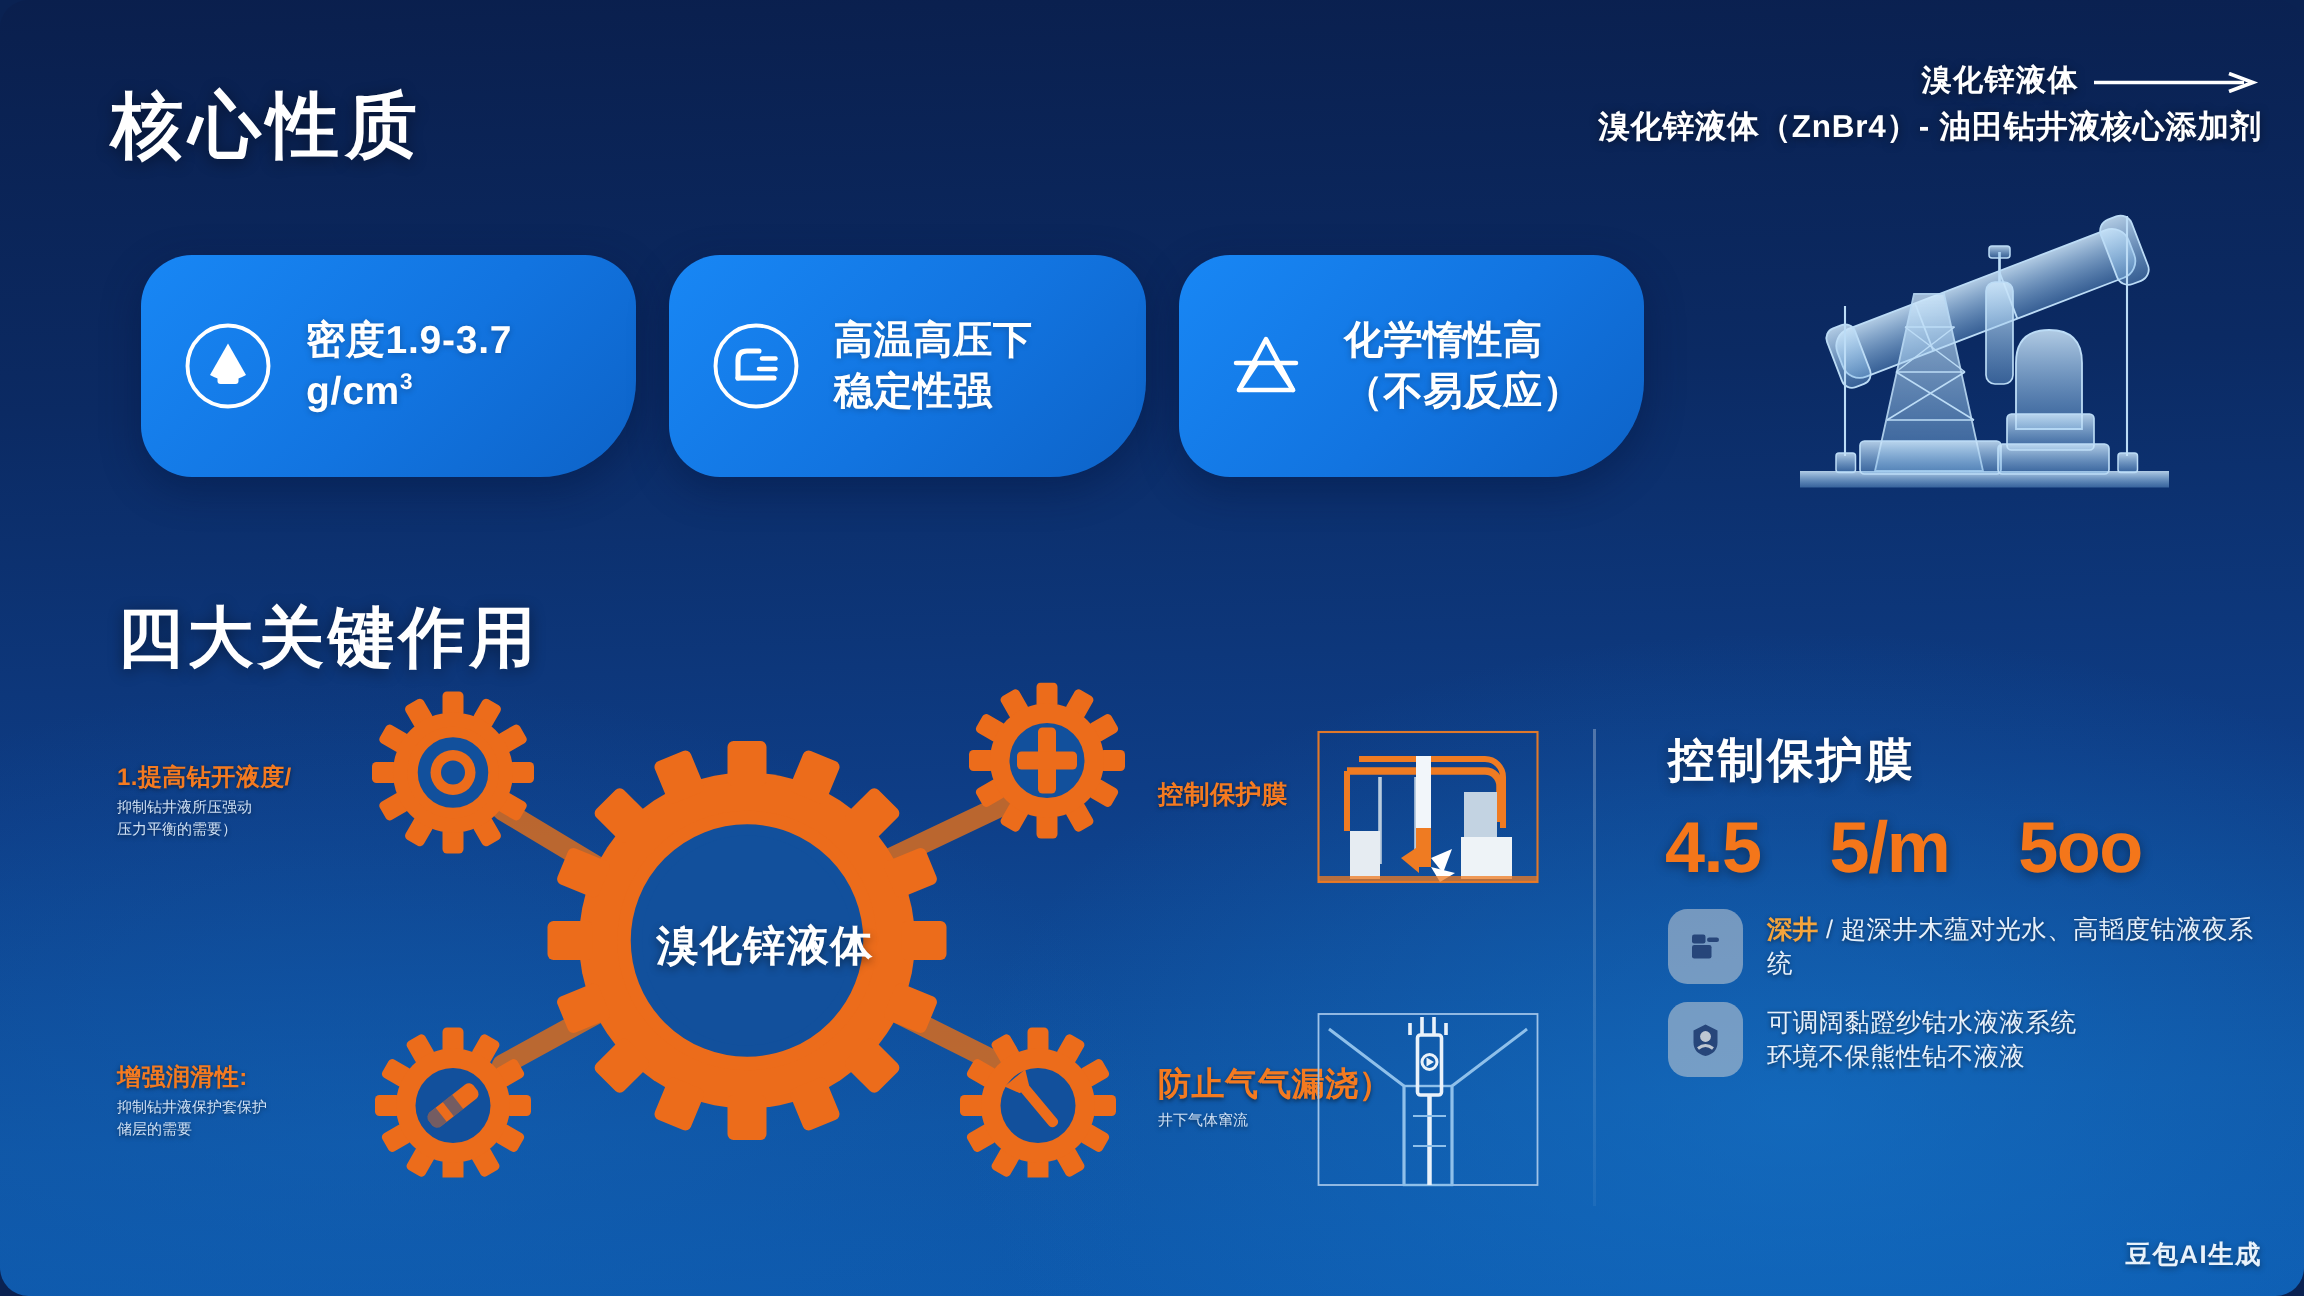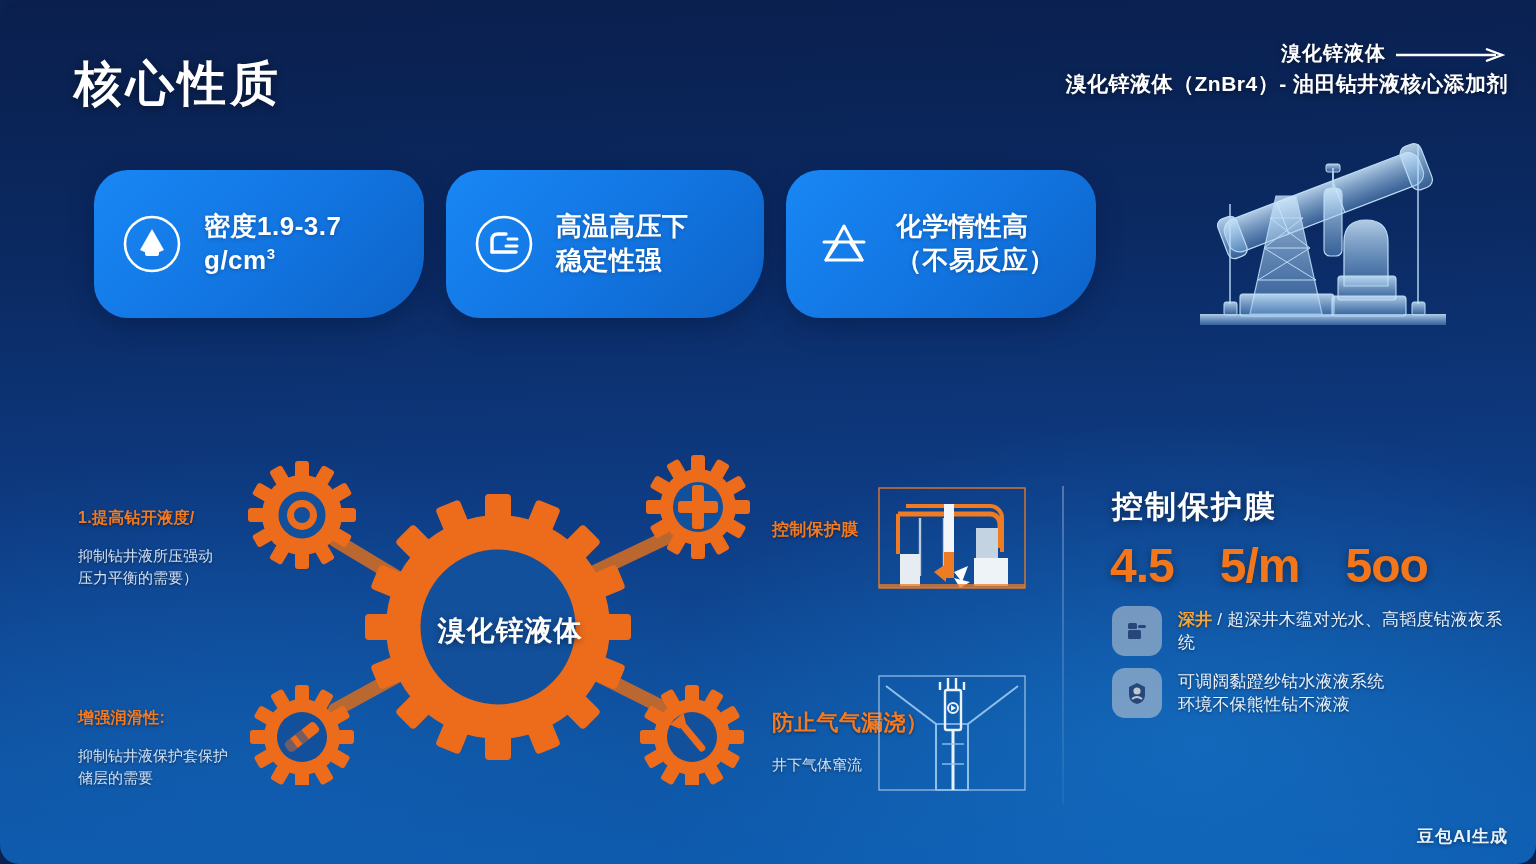--- a/index.html
+++ b/index.html
@@ -83,21 +83,21 @@
   }
 
   
   .role { position:absolute; }
   .role-head {
     color:#f47a20; font-size:16px; font-weight:bold;
     letter-spacing:.3px; text-shadow:0 1px 3px rgba(0,0,0,.5);
     white-space:nowrap;
   }
   .role-sub {
-    color:#cfe0f4; font-size:15px; line-height:1.45; margin-top:16px;
+    color:#cfe0f4; font-size:10px; line-height:1.45; margin-top:3px;
     text-shadow:0 1px 3px rgba(0,0,0,.5);
     filter:blur(.35px);
   }
   .role-1 { left:78px; top:508px; width:200px; }
   .role-2 { left:78px; top:708px; width:200px; }
   .role-3 { left:772px; top:518px; width:180px; }
   .role-3 .role-head { font-size:17px; }
   .role-4 { left:772px; top:708px; width:180px; }
   .role-4 .role-head { font-size:22px; }
 
@@ -248,20 +248,21 @@
       <rect x="166" y="168" width="58" height="24" rx="3" fill="url(#glass)" stroke="#bcdcf6" stroke-width="1.1"></rect>
       <rect x="160" y="188" width="74" height="20" rx="3" fill="url(#glass)" stroke="#bcdcf6" stroke-width="1.1"></rect>
 
       <line x1="58" y1="96" x2="58" y2="196" stroke="#bcdcf6" stroke-width="1.4"></line>
       <line x1="246" y1="36" x2="246" y2="196" stroke="#bcdcf6" stroke-width="1.4"></line>
       <rect x="52" y="194" width="13" height="13" rx="2" fill="url(#glass)" stroke="#bcdcf6" stroke-width="1"></rect>
       <rect x="240" y="194" width="13" height="13" rx="2" fill="url(#glass)" stroke="#bcdcf6" stroke-width="1"></rect>
     </svg>
   </div>
 
+  <div class="section-title">四大关键作用</div>
 
   <div class="gears">
     <svg viewBox="0 0 540 330">
       <defs>
         <g id="gteeth"></g>
       </defs>
 
       <g stroke="#c96a28" stroke-width="14" stroke-linecap="round" opacity=".92">
         <line x1="180" y1="130" x2="105" y2="85"></line>
         <line x1="358" y1="120" x2="438" y2="82"></line>

